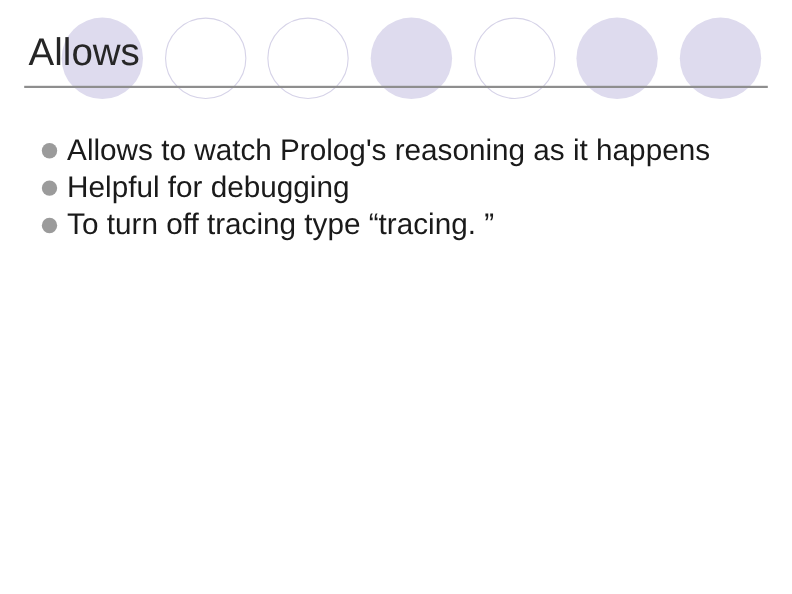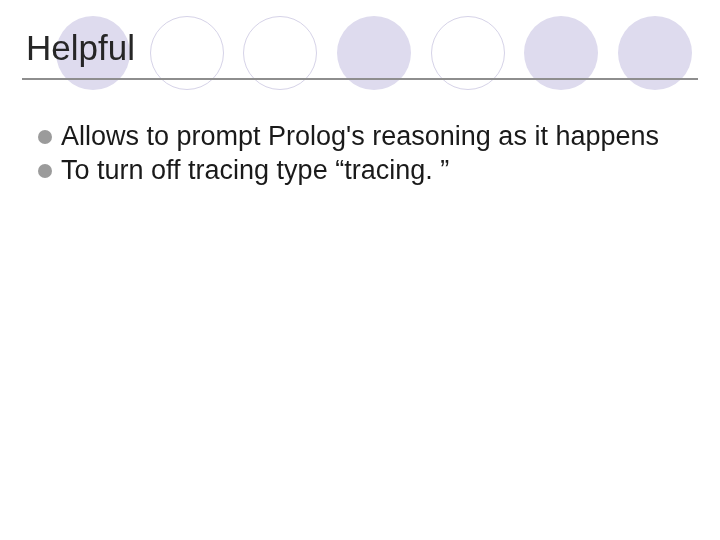--- a/index.html
+++ b/index.html
@@ -78,25 +78,29 @@
 <div class="bg-circles">
   <div class="circle filled"></div>
   <div class="circle outline"></div>
   <div class="circle outline"></div>
   <div class="circle filled"></div>
   <div class="circle outline"></div>
   <div class="circle filled"></div>
   <div class="circle filled"></div>
 </div>
 
-<div class="title">Helpful</div>
+<div class="title">Allows</div>
 <div class="title-underline"></div>
 
 <div class="content">
   <div class="bullet-item">
     <div class="bullet-dot"></div>
-    <div class="bullet-text">Allows to prompt Prolog's reasoning as it happens</div>
+    <div class="bullet-text">Allows to watch Prolog's reasoning as it happens</div>
+  </div>
+  <div class="bullet-item">
+    <div class="bullet-dot"></div>
+    <div class="bullet-text">Helpful for debugging</div>
   </div>
   <div class="bullet-item">
     <div class="bullet-dot"></div>
     <div class="bullet-text">To turn off tracing type “tracing. ”</div>
   </div>
 </div>
 
 </body></html>

